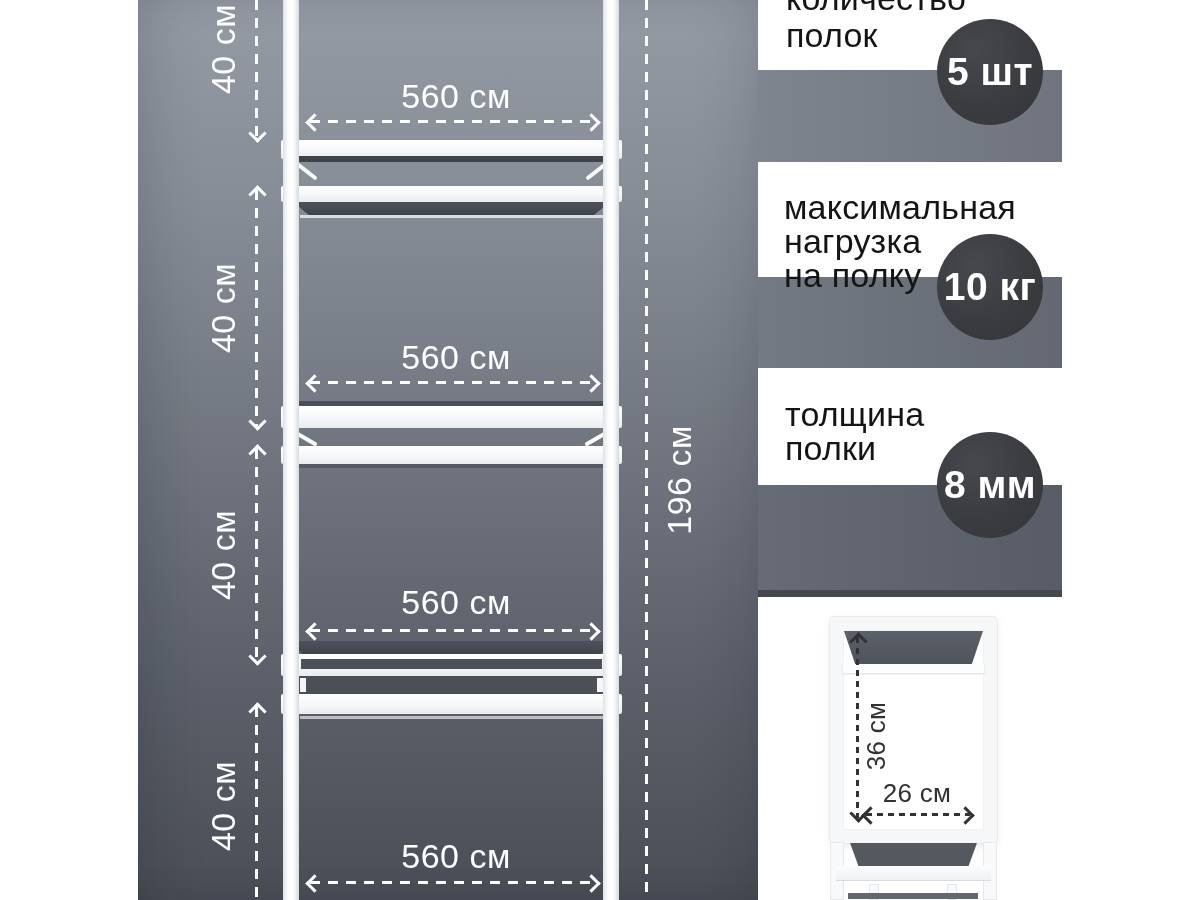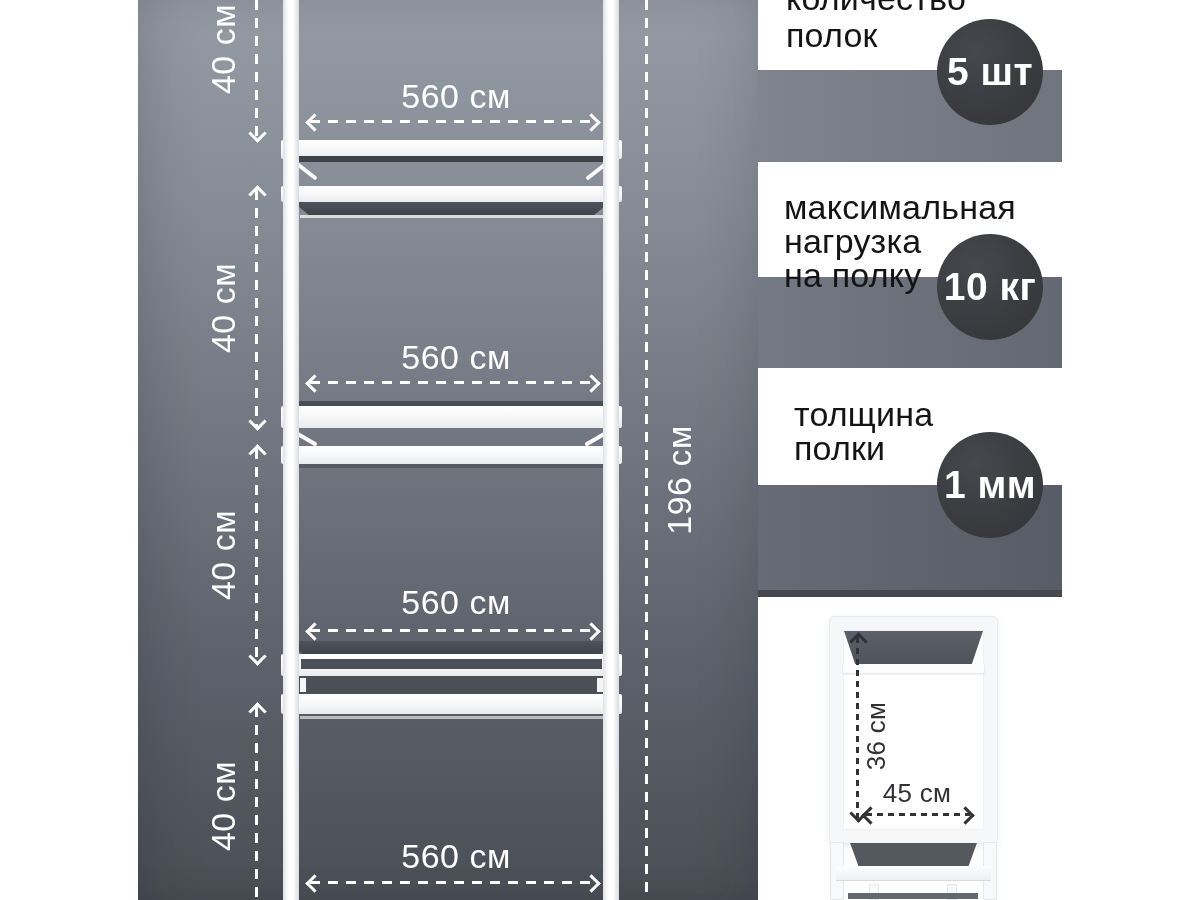--- a/index.html
+++ b/index.html
@@ -126,33 +126,33 @@
     <span style="position:static;">5 шт</span>
   </div>
 
   <div class="spec-label" style="left:784px;top:190px;line-height:34px;">максимальная
 нагрузка
 на полку</div>
   <div class="badge" style="top:234px;">
     <span style="position:static;">10 кг</span>
   </div>
 
-  <div class="spec-label" style="left:785px;top:397px;line-height:34px;margin-left:9px;">толщина
+  <div class="spec-label" style="left:785px;top:397px;line-height:34px;">толщина
 полки</div>
   <div class="badge" style="top:432px;">
-    <span style="position:static;">1 мм</span>
+    <span style="position:static;">8 мм</span>
   </div>
 
   <div class="sv-frame"></div>
   <div class="wedge" style="left:844px;top:631px;width:139px;height:37px;clip-path:polygon(0 0,100% 0,91% 100%,9% 100%);background:linear-gradient(180deg,#5c606a,#4d5159);"></div>
   <div style="left:843px;top:664px;width:141px;height:9px;background:#fcfdfd;box-shadow:0 1px 2px rgba(60,65,75,.18);"></div>
 
   <div class="arr v fine cap-t cap-b" style="left:856px;top:637px;height:181px;"></div>
   <div class="sv-label rot" style="left:821px;top:721px;width:110px;height:30px;">36 см</div>
-  <div class="sv-label" style="left:862px;top:779px;width:110px;height:28px;">45 см</div>
+  <div class="sv-label" style="left:862px;top:779px;width:110px;height:28px;">26 см</div>
   <div class="arr h fine" style="left:866px;top:813px;width:104px;"></div>
 
   <div class="sv-white" style="left:830px;top:842px;width:14px;height:58px;"></div>
   <div class="sv-white" style="left:983px;top:842px;width:14px;height:58px;"></div>
   <div style="left:846px;top:843px;width:135px;height:26px;background:#54585f;clip-path:polygon(3% 0,97% 0,90% 100%,10% 100%);"></div>
   <div style="left:836px;top:866px;width:155px;height:14px;background:linear-gradient(180deg,#fdfdfe,#eef0f2);box-shadow:0 1px 0 #d8dadd;"></div>
   <div class="sv-white" style="left:869px;top:884px;width:10px;height:16px;"></div>
   <div class="sv-white" style="left:947px;top:884px;width:10px;height:16px;"></div>
   <div style="left:848px;top:893px;width:130px;height:6px;background:#63676e;"></div>
 

